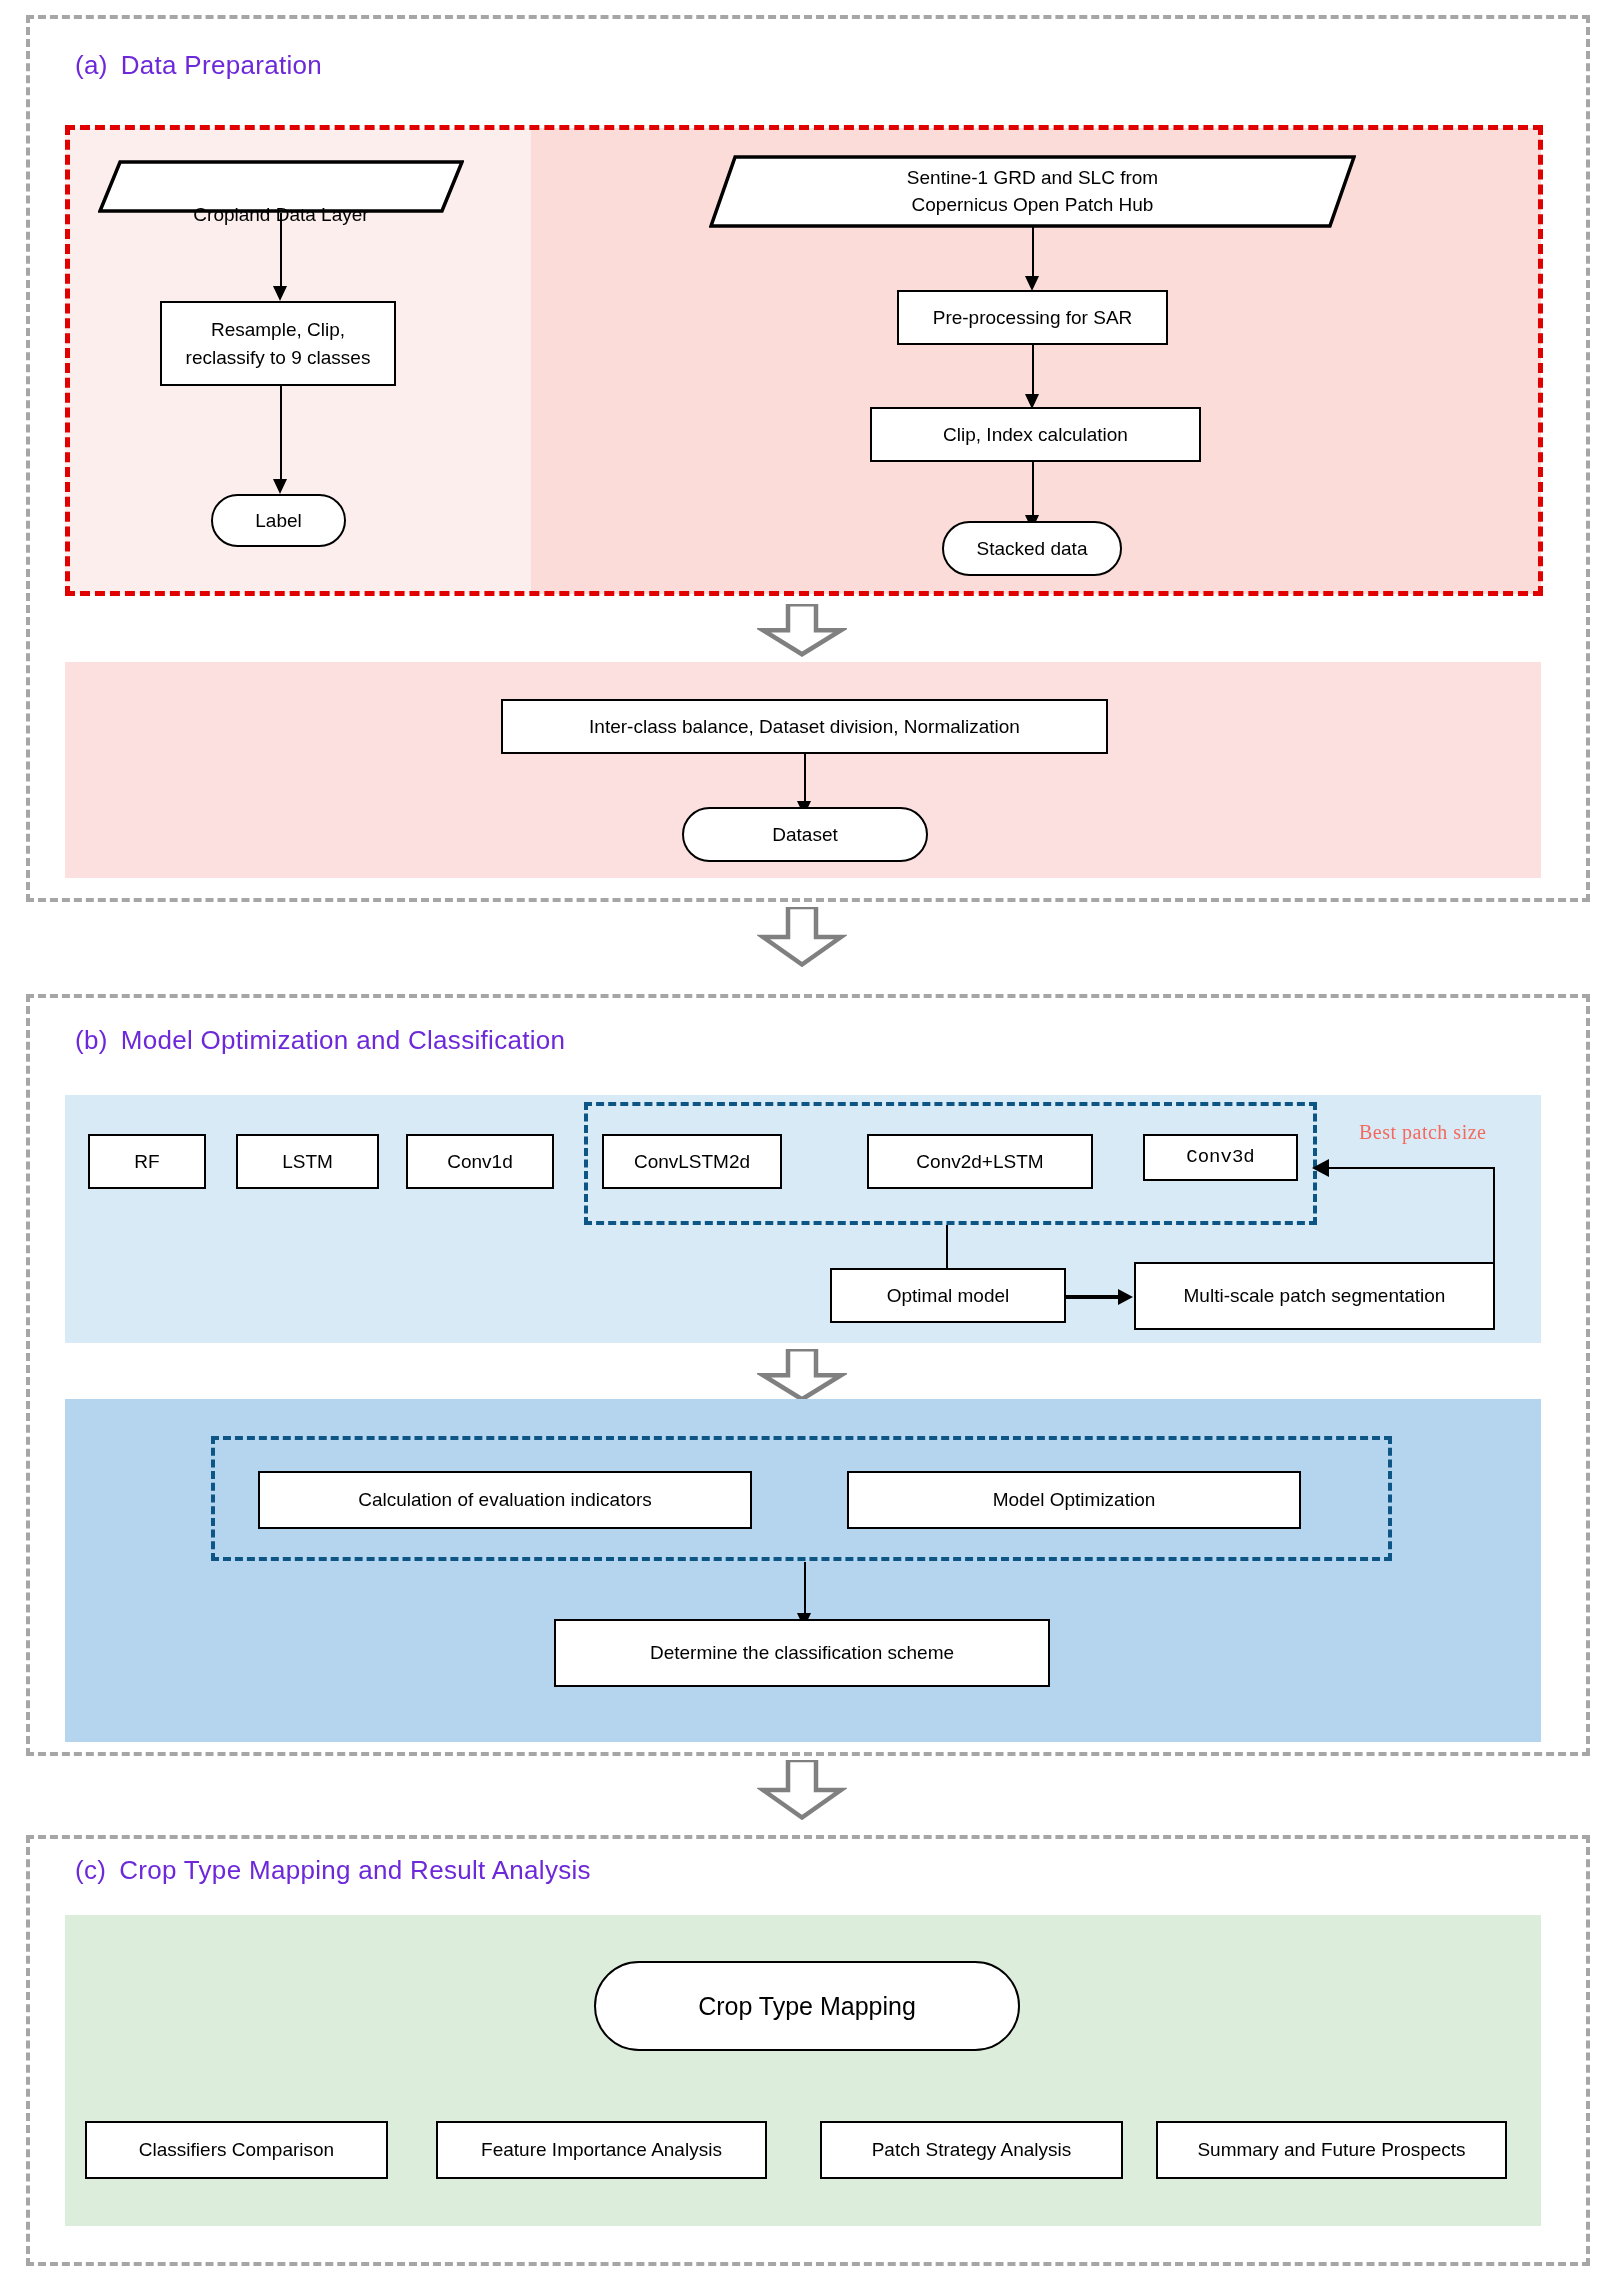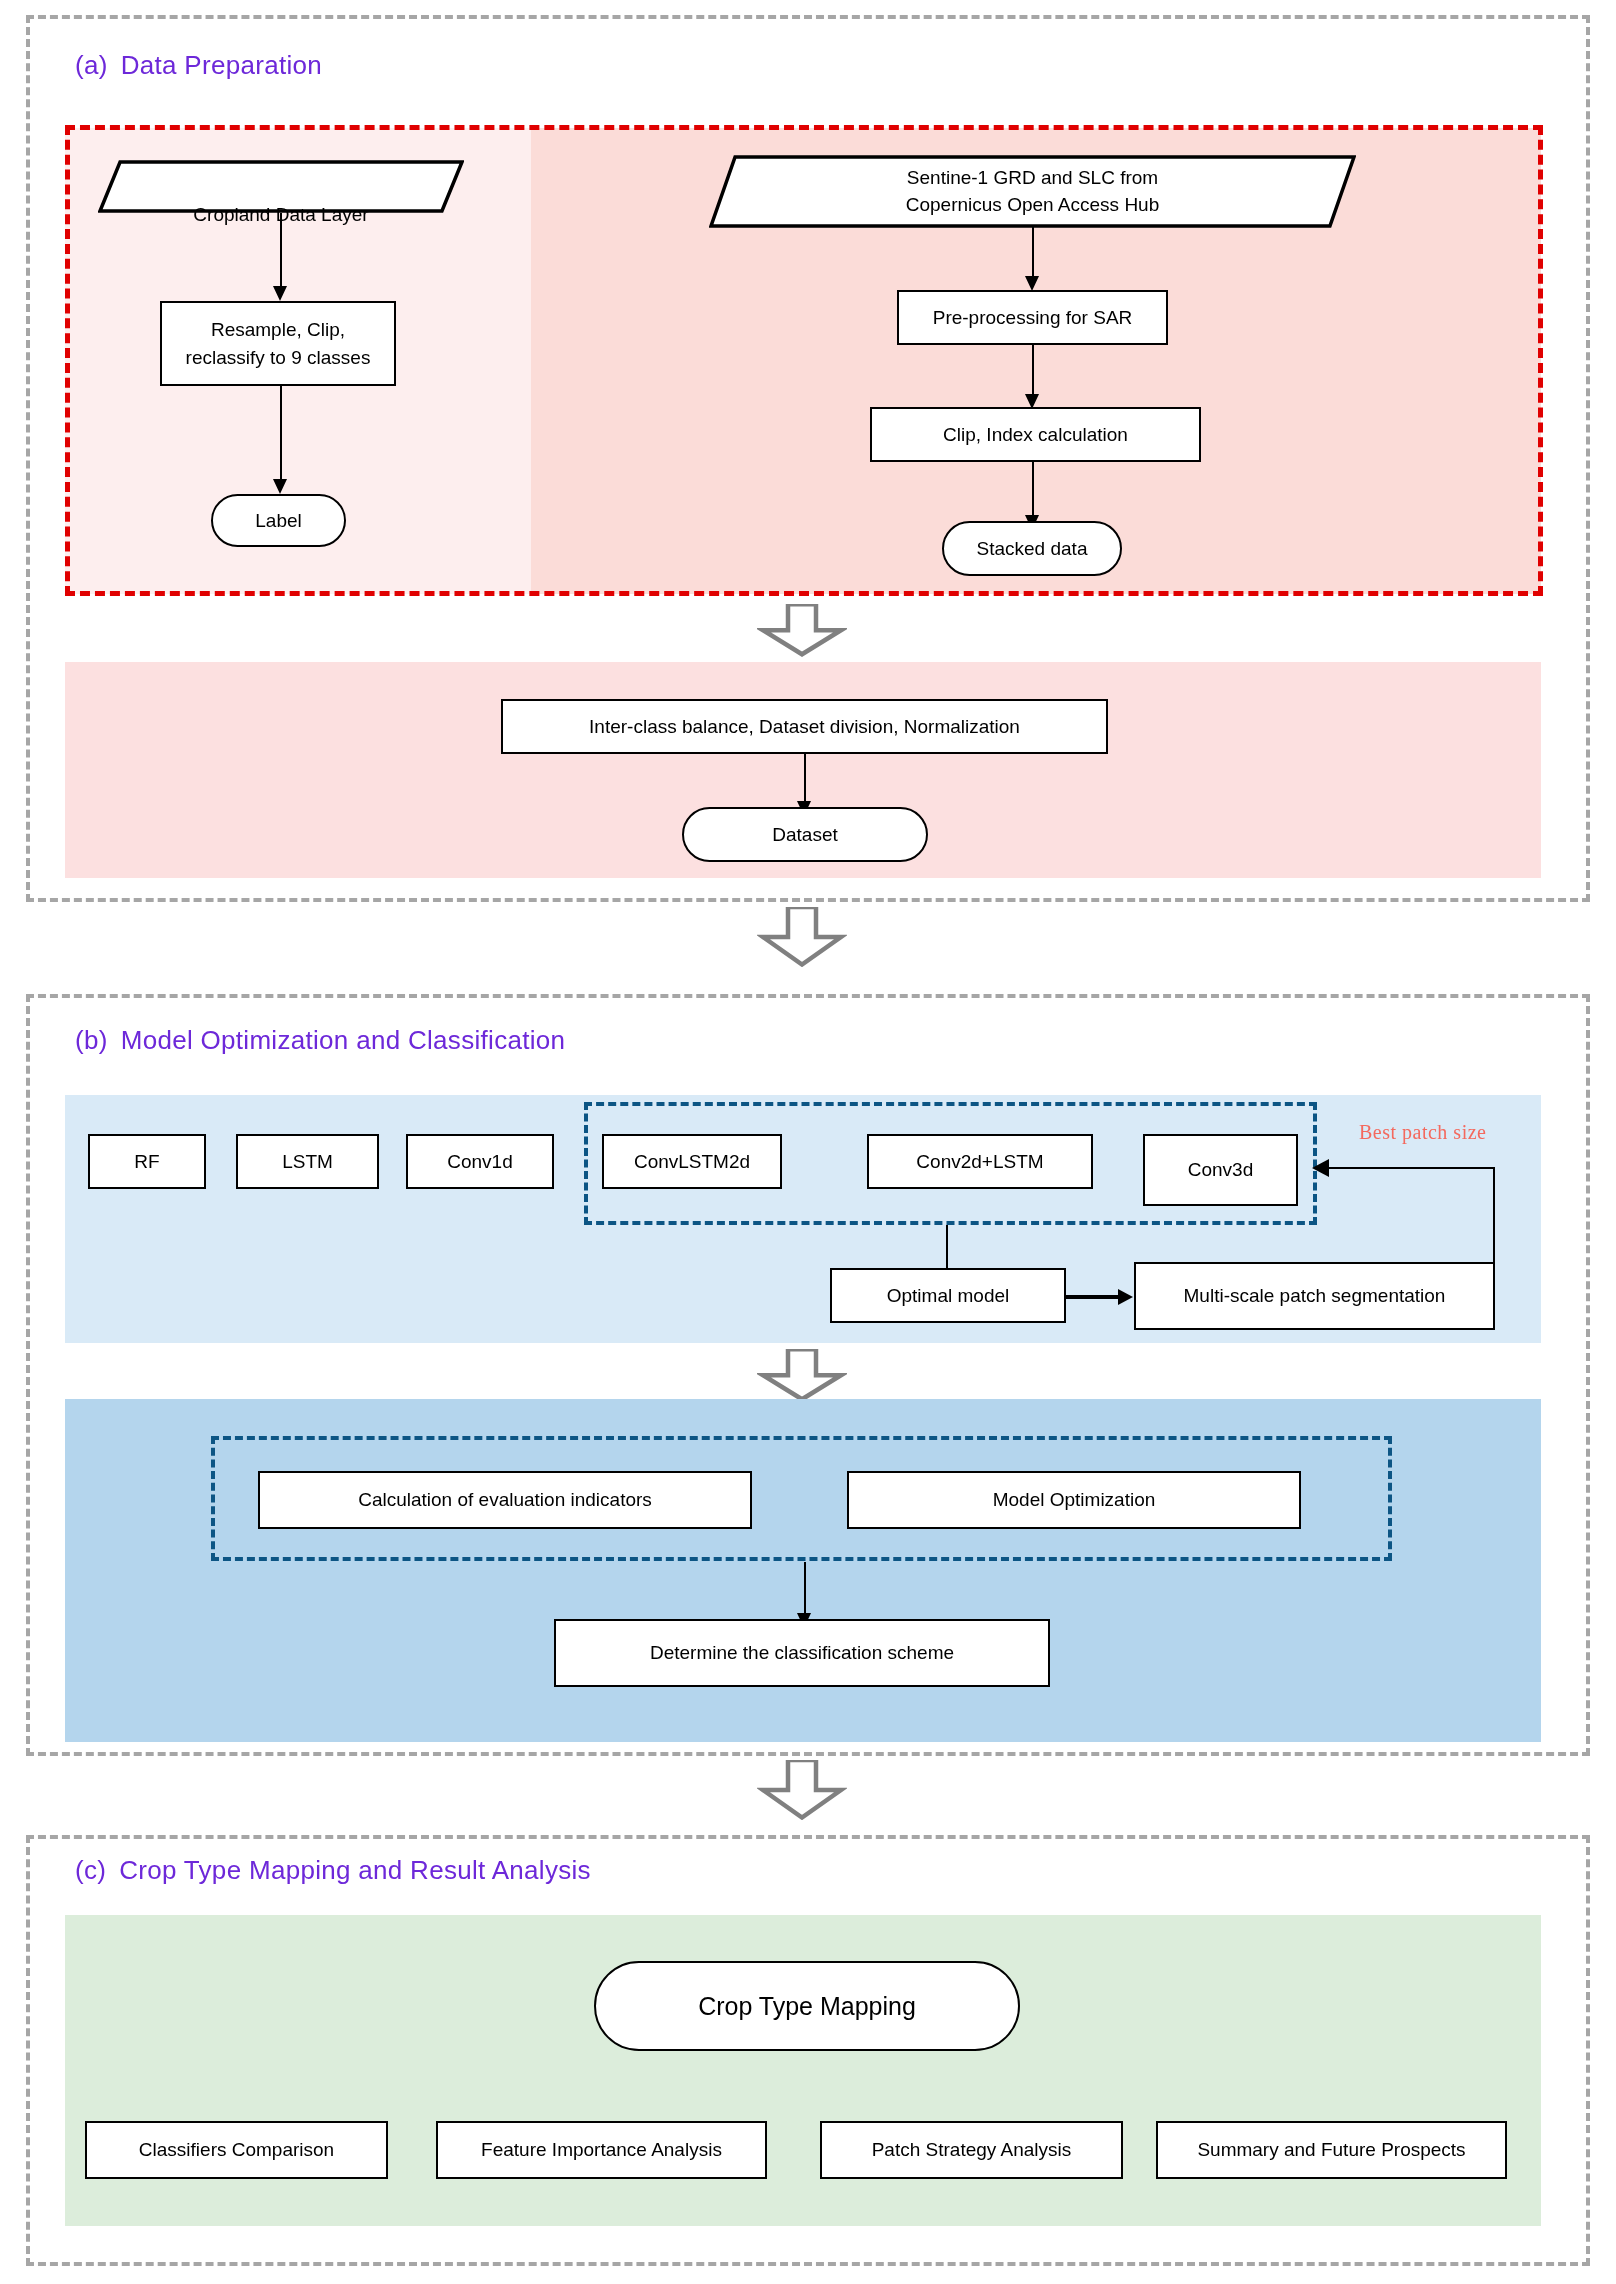--- a/index.html
+++ b/index.html
@@ -148,21 +148,21 @@
   </div>
 
   <div class="node para" style="left:709px; top:155px; width:647px; height:73px;">
     <div class="para-inner">
       <svg width="647" height="73" viewBox="0 0 1290 145" preserveAspectRatio="none">
         <polygon points="52,4 1286,4 1238,141 4,141" fill="#ffffff" stroke="#000" stroke-width="7"></polygon>
       </svg>
     </div>
     <div style="position:absolute; left:0; top:50%; transform:translateY(-50%); width:100%; text-align:center; z-index:2;">
       <span>Sentine-1 GRD and SLC from</span><br>
-      <span>Copernicus Open Access Hub</span>
+      <span>Copernicus Open Patch Hub</span>
     </div>
   </div>
 
   <div class="vline" style="left:1032px; top:227px; height:58px;"></div>
   <div class="arrow-down" style="left:1025px; top:276px;"></div>
 
   <div class="node" style="left:897px; top:290px; width:271px; height:55px;">
     <span>Pre-processing for SAR</span>
   </div>
 
@@ -221,21 +221,21 @@
   </div>
   <div class="node" style="left:406px; top:1134px; width:148px; height:55px;">
     <span>Conv1d</span>
   </div>
   <div class="node" style="left:602px; top:1134px; width:180px; height:55px;">
     <span>ConvLSTM2d</span>
   </div>
   <div class="node" style="left:867px; top:1134px; width:226px; height:55px;">
     <span>Conv2d+LSTM</span>
   </div>
-  <div class="node" style="left:1143px; top:1134px; width:155px; height:72px;">
+  <div class="node" style="left:1143px; top:1134px; width:155px; height:47px;font-family:Liberation Mono, monospace;">
     <span>Conv3d</span>
   </div>
 
   <div class="vline" style="left:946px; top:1225px; height:53px;"></div>
   <div class="arrow-down" style="left:940px; top:1268px;"></div>
 
   <div class="node" style="left:830px; top:1268px; width:236px; height:55px;">
     <span>Optimal model</span>
   </div>
 

